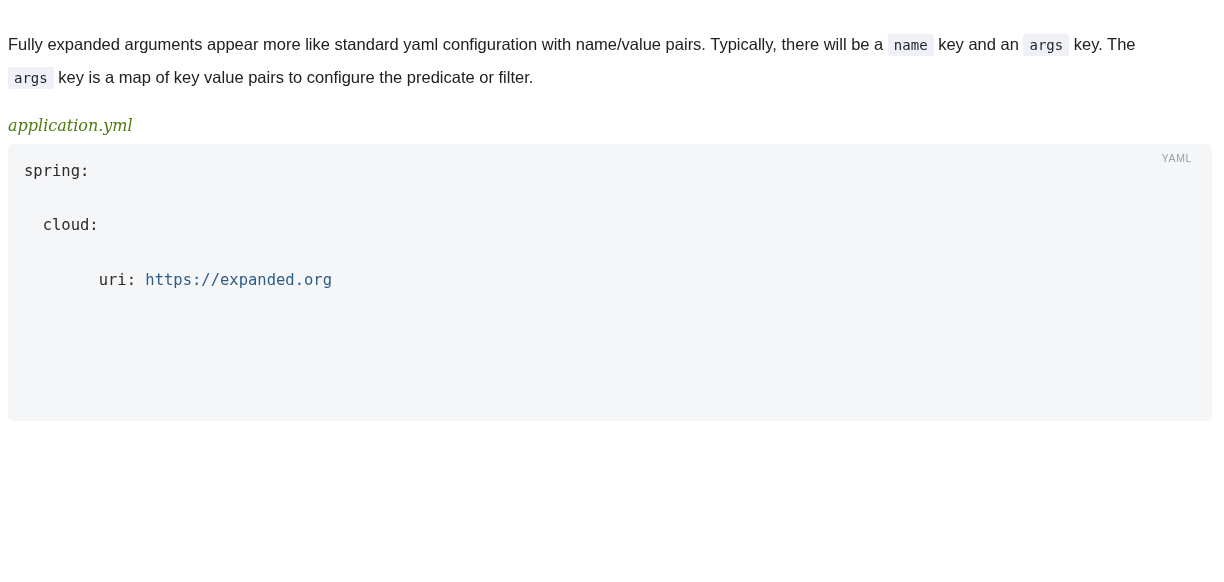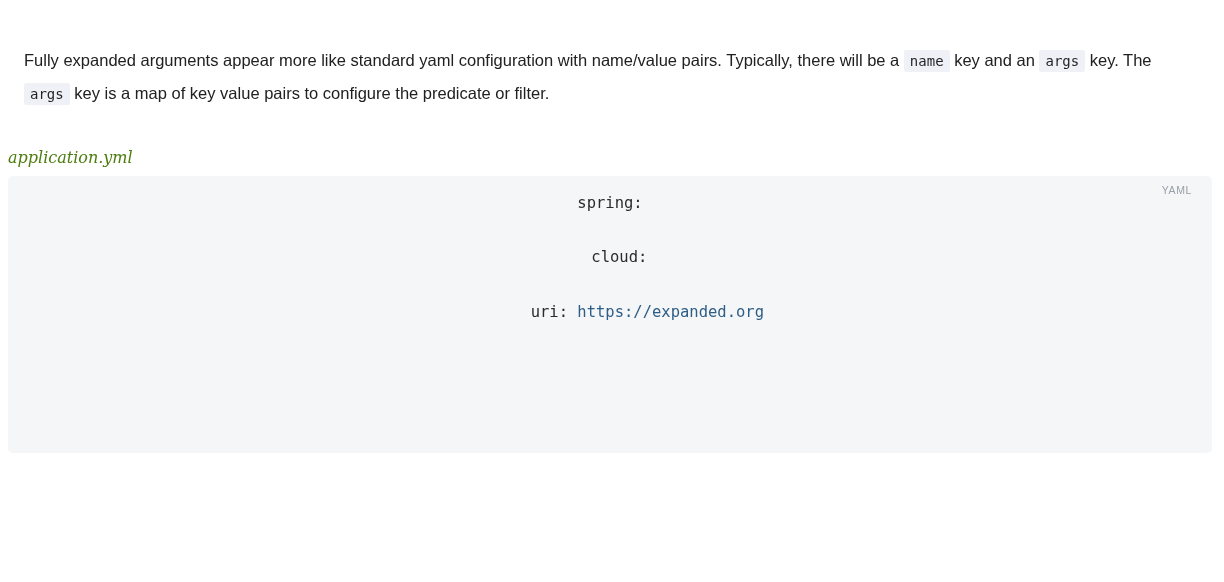--- a/index.html
+++ b/index.html
@@ -27,21 +27,21 @@
     padding: 6px 0 0 0;
     font-size: 27px;
     line-height: 34px;
     font-weight: bold;
     letter-spacing: -0.2px;
     color: #191919;
   }
 
   
   .para {
-    margin: 16px;
+    margin: 0;
     font-size: 16.5px;
     line-height: 32px;
     color: #212121;
     max-width: 1175px;
   }
   .para-intro { padding-top: 28px; }
 
   
   code.inline {
     font-family: "DejaVu Sans Mono", "Liberation Mono", monospace;
@@ -83,21 +83,21 @@
   }
   pre.code {
     margin: 0;
     font-family: "DejaVu Sans Mono", "Liberation Mono", monospace;
     font-size: 15.5px;
     line-height: 27.2px;
     color: #2b2b2b;
     white-space: pre;
     tab-size: 2;
   }
-  pre.code .ln { display: block; text-align: center; }
+  pre.code .ln { display: block; }
   pre.code .val { color: #2e5d86; }
 </style>
 </head>
 <body>
 
 <div class="page">
 
 
   <p class="para para-intro">
     <span>Fully expanded arguments appear more like standard yaml configuration with name/value pairs. Typically, there will be a </span><code class="inline">name</code><span> key and an </span><code class="inline">args</code><span> key. The </span><code class="inline">args</code><span> key is a map of key value pairs to configure the predicate or filter.</span>

